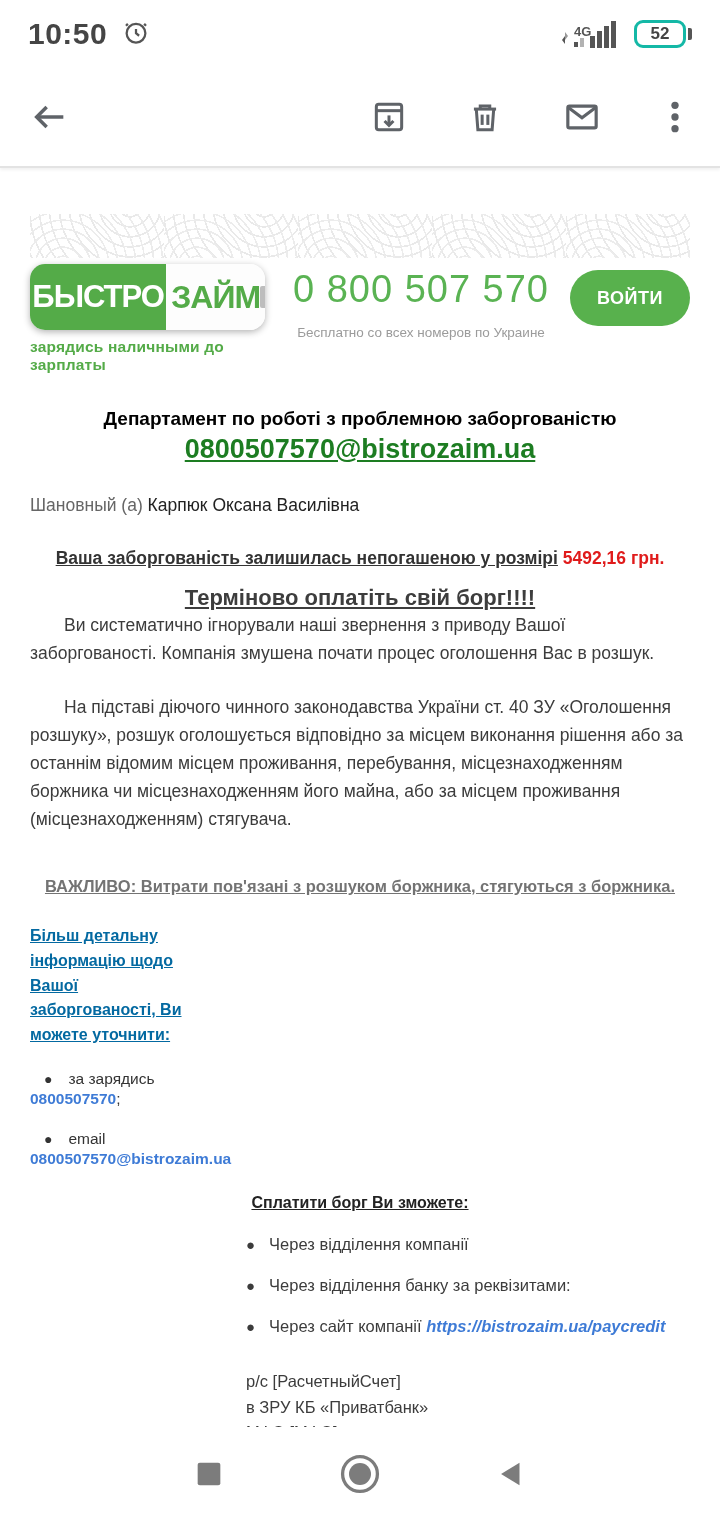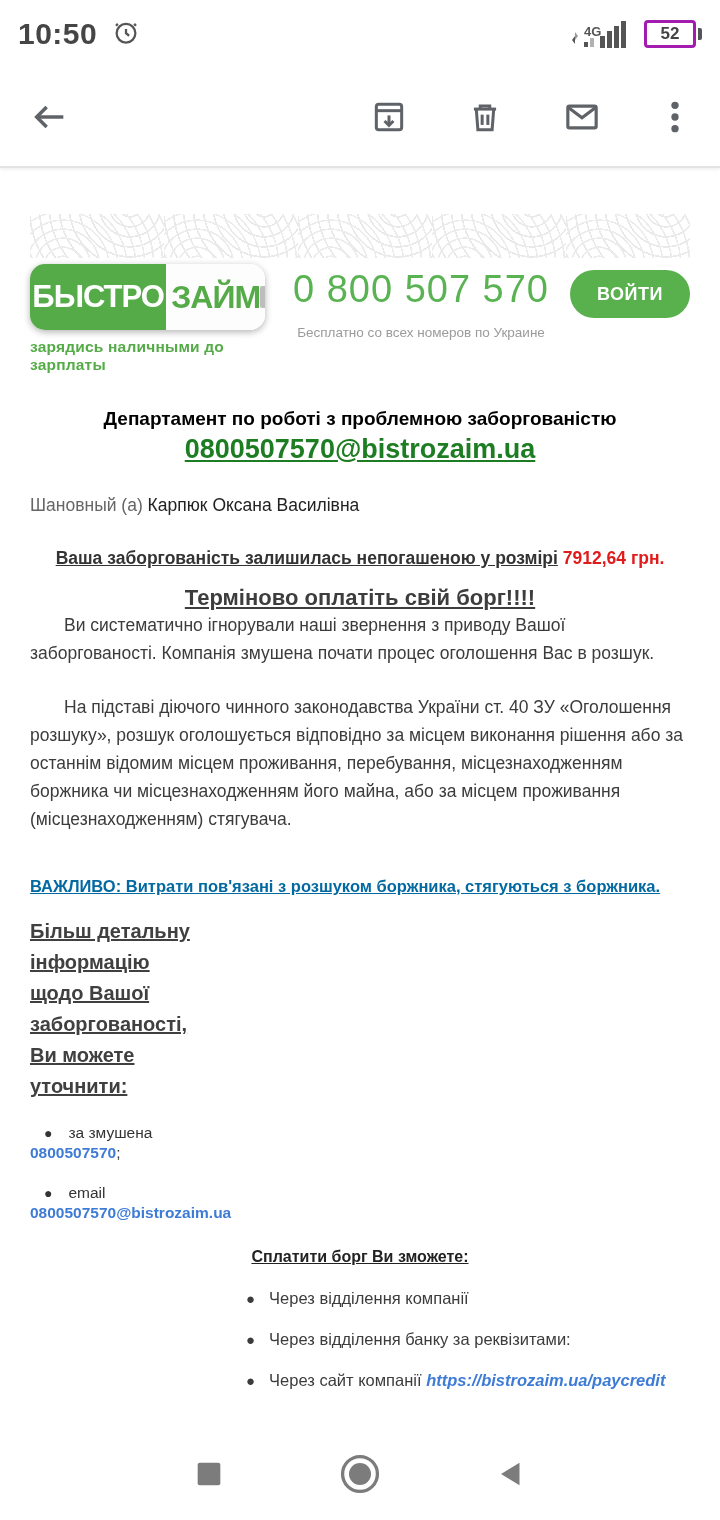--- a/index.html
+++ b/index.html
@@ -1,28 +1,28 @@
 <!DOCTYPE html>
 <html><head>
 <meta charset="utf-8">
 <style>
   * { margin:0; padding:0; box-sizing:border-box; }
   html,body { width:720px; height:1520px; background:#fff; overflow:hidden;
     font-family:"Liberation Sans", sans-serif; color:#3b3b3b; }
   .screen { width:720px; height:1520px; position:relative; background:#fff; }
 
   
-  .statusbar { height:68px; display:flex; align-items:center; padding:0 18px; }
+  .statusbar { height:68px; display:flex; align-items:center; padding:0 28px; }
   .sb-time { font-size:30px; font-weight:600; color:#454545; letter-spacing:.5px; }
   .sb-alarm { margin-left:14px; }
   .sb-right { margin-left:auto; display:flex; align-items:center; gap:10px; }
   .sb-net { position:relative; width:64px; height:36px; }
   .sb-4g { position:absolute; top:8px; left:14px; font-size:13px; font-weight:700; color:#555; }
   .sb-battery { display:flex; align-items:center; }
-  .batt-body { width:52px; height:28px; border:3px solid #a21caf; border-radius:4px;
+  .batt-body { width:52px; height:28px; border:3px solid #14b8a6; border-radius:9px;
     display:flex; align-items:center; justify-content:center; }
   .batt-body span { font-size:17px; font-weight:600; color:#444; }
   .batt-nub { width:4px; height:12px; background:#555; border-radius:0 2px 2px 0; margin-left:2px; }
 
   
   .toolbar { height:100px; display:flex; align-items:center; padding:0 30px;
     border-bottom:2px solid #e3e3e3; box-shadow:0 2px 3px rgba(0,0,0,.06); }
   .tb-right { margin-left:auto; display:flex; align-items:center; gap:58px; }
   .icon-btn { background:none; border:none; cursor:pointer; display:flex; align-items:center; }
 
@@ -44,21 +44,21 @@
   .logo-right { width:42%; background:#fdfdfd; color:#54ab48; display:flex; align-items:center;
     justify-content:center; font-weight:700; font-size:32px; letter-spacing:-1px; }
   .logo-nub { position:absolute; right:0; top:22px; width:5px; height:22px; background:#bdbdbd;
     border-radius:2px 0 0 2px; }
   .logo-tagline { margin-top:8px; color:#54ab48; font-weight:700; font-size:15.5px; letter-spacing:.2px; }
 
   .phone-wrap { flex:1; text-align:center; padding-top:4px; }
   .phone-big { color:#5ab353; font-size:38px; font-weight:400; letter-spacing:1px; }
   .phone-note { margin-top:14px; color:#9b9b9b; font-size:13.5px; }
 
-  .login-btn { width:120px; height:48px; margin-top:6px; border:none; border-radius:28px;
+  .login-btn { width:120px; height:56px; margin-top:6px; border:none; border-radius:28px;
     background:#58b14d; color:#fff; font-weight:700; font-size:18px; letter-spacing:.5px;
     cursor:pointer; font-family:"Liberation Sans", sans-serif; }
 
   .dept { margin-top:34px; text-align:center; font-weight:700; font-size:19px; color:#000000; }
   .dept-email { display:block; margin-top:4px; text-align:center; font-weight:700; font-size:27px;
     color:#1d7d22; text-decoration:underline; }
 
   .greeting { margin-top:30px; font-size:17.5px; }
   .greeting .prefix { color:#666; font-weight:400; }
   .greeting .name { color:#222; font-weight:400; }
@@ -66,25 +66,25 @@
   .debt-line { margin-top:32px; text-align:center; font-size:17.5px; }
   .debt-line .u { font-weight:700; text-decoration:underline; color:#333; }
   .debt-line .amt { font-weight:700; color:#e01b1b; }
 
   .urgent { margin-top:16px; text-align:center; font-size:22px; font-weight:700;
     text-decoration:underline; color:#3d3d3d; }
 
   .para { font-size:17.5px; line-height:1.6; color:#3c3c3c; text-indent:34px; }
   .para + .para { margin-top:26px; }
 
-  .important { margin-top:44px; font-size:16.5px; font-weight:700;
-    color:#0369a1; text-decoration:underline; }
-
-  .more-info { margin-top:20px; width:170px; font-size:20px; font-weight:700;
-    color:#404040; text-decoration:underline; line-height:1.55; }
+  .important { margin-top:44px; text-align:center; font-size:16.5px; font-weight:700;
+    color:#737373; text-decoration:underline; }
+
+  .more-info { margin-top:28px; width:170px; font-size:16px; font-weight:700;
+    color:#0369a1; text-decoration:underline; line-height:1.55; }
 
   .contact-item { margin-top:22px; font-size:15.5px; }
   .contact-item .bullet-line { padding-left:14px; color:#333; }
   .contact-item .bullet-line .dot { margin-right:16px; font-size:14px; }
   .contact-item .link-line { margin-top:2px; }
   .contact-item .link { color:#3e7bd6; font-weight:700; text-decoration:none; }
   .contact-item .sfx { color:#333; }
 
   .pay-title { margin-top:26px; text-align:center; font-size:16px; font-weight:700;
     color:#222; text-decoration:underline; }
@@ -202,34 +202,34 @@
     </div>
 
     <div class="dept">Департамент по роботі з проблемною заборгованістю</div>
     <a class="dept-email" href="#">0800507570@bistrozaim.ua</a>
 
     <div class="greeting">
       <span class="prefix">Шановный (а) </span><span class="name">Карпюк Оксана Василівна</span>
     </div>
 
     <div class="debt-line">
-      <span class="u">Ваша заборгованість залишилась непогашеною у розмірі</span><span class="amt"> 7912,64 грн.</span>
+      <span class="u">Ваша заборгованість залишилась непогашеною у розмірі</span><span class="amt"> 5492,16 грн.</span>
     </div>
 
     <div class="urgent">Терміново оплатіть свій борг!!!!</div>
 
     <p class="para">Ви систематично ігнорували наші звернення з приводу Вашої заборгованості. Компанія змушена почати процес оголошення Вас в розшук.</p>
     <p class="para">На підставі діючого чинного законодавства України ст. 40 ЗУ «Оголошення розшуку», розшук оголошується відповідно за місцем виконання рішення або за останнім відомим місцем проживання, перебування, місцезнаходженням боржника чи місцезнаходженням його майна, або за місцем проживання (місцезнаходженням) стягувача.</p>
 
     <div class="important">ВАЖЛИВО: Витрати пов'язані з розшуком боржника, стягуються з боржника.</div>
 
     <div class="more-info">Більш детальну інформацію щодо Вашої заборгованості, Ви можете уточнити:</div>
 
     <div class="contact-item">
-      <div class="bullet-line"><span class="dot">●</span><span>за змушена</span></div>
+      <div class="bullet-line"><span class="dot">●</span><span>за зарядись</span></div>
       <div class="link-line"><a href="#" class="link">0800507570</a><span class="sfx">;</span></div>
     </div>
     <div class="contact-item">
       <div class="bullet-line"><span class="dot">●</span><span>email</span></div>
       <div class="link-line"><a href="#" class="link">0800507570@bistrozaim.ua</a><span class="sfx"></span></div>
     </div>
 
     <div class="pay-title">Сплатити борг Ви зможете:</div>
     <ul class="pay-list">
       <li><span class="dot">●</span><span>Через відділення компанії</span><a href="#" class="pay-link"></a></li>

